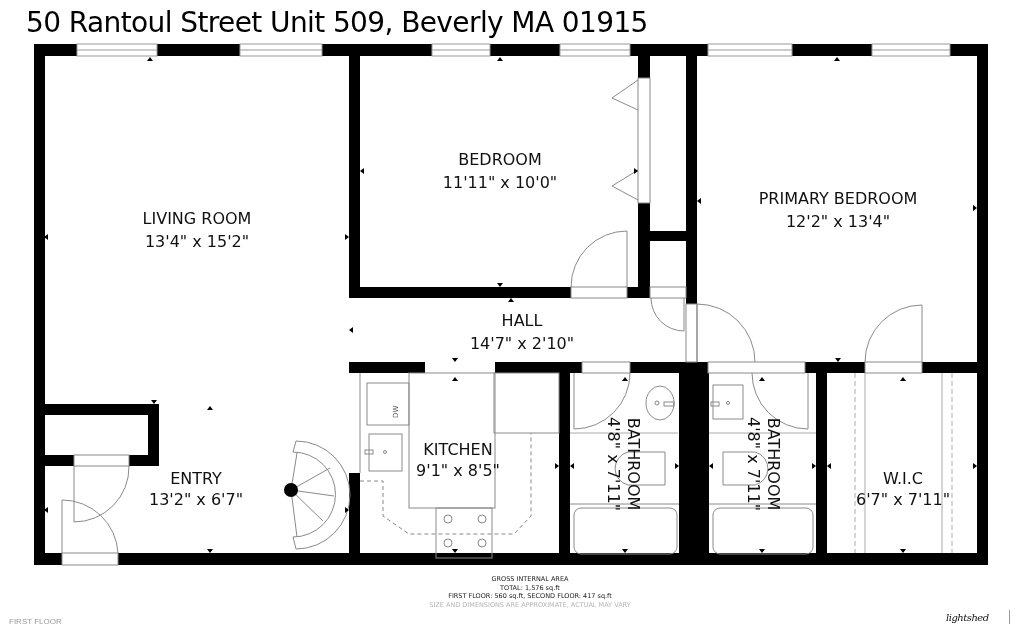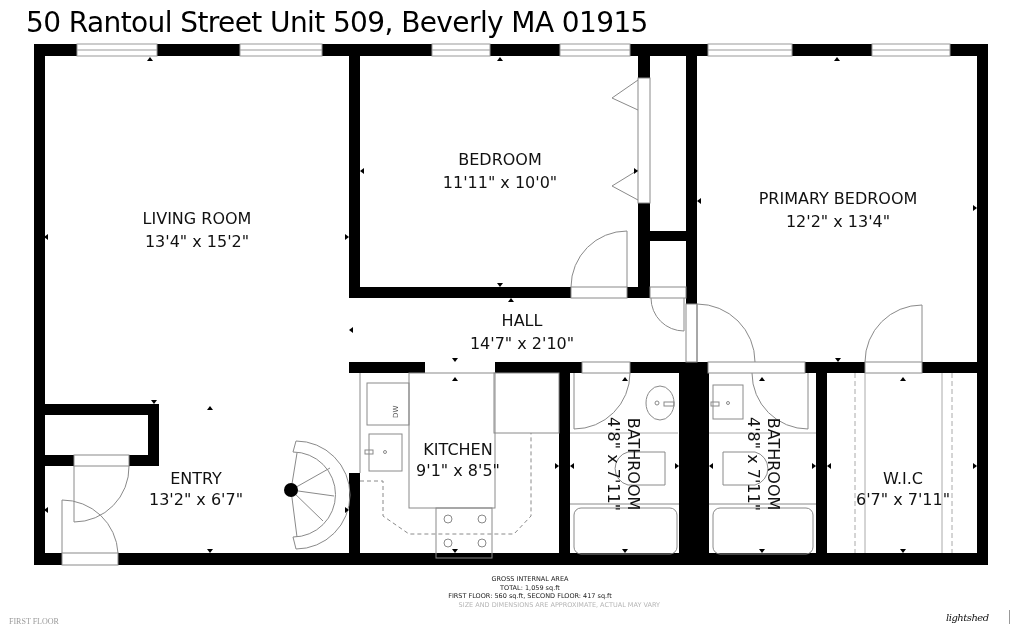--- a/index.html
+++ b/index.html
@@ -1,22 +1,22 @@
 <!DOCTYPE html>
 <html><head>
 <meta charset="utf-8">
 <style>
   html, body { margin: 0; padding: 0; background: #ffffff; }
   body { width: 1024px; height: 639px; position: relative; overflow: hidden; font-family: "DejaVu Sans", sans-serif; }
   .title { position: absolute; left: 26px; top: 6px; font-family: "DejaVu Sans", sans-serif; font-size: 28px; color: #000; letter-spacing: -0.6px; white-space: nowrap; }
   svg.plan { position: absolute; left: 0; top: 0; }
   .room-label { font-family: "DejaVu Sans", sans-serif; font-size: 16px; fill: #111; text-anchor: middle; }
   .footer-area { position: absolute; left: 400px; top: 575px; width: 260px; text-align: center; font-family: "DejaVu Sans", sans-serif; font-size: 6.5px; color: #222; line-height: 8.5px; }
-  .footer-area .muted { color: #b5b5b5; text-align: right; }
-  .floor-name { position: absolute; left: 9px; top: 617px; font-family: Liberation Serif, serif; font-size: 8px; color: #9a9a9a; }
+  .footer-area .muted { color: #b5b5b5; }
+  .floor-name { position: absolute; left: 9px; top: 617px; font-family: Liberation Sans, sans-serif; font-size: 8px; color: #9a9a9a; }
   .logo { position: absolute; left: 946px; top: 610px; display: flex; align-items: center; gap: 20px; }
   .logo .script { font-family: "DejaVu Serif", serif; font-style: italic; font-size: 10px; color: #111; letter-spacing: -0.5px; }
   .logo .sep { width: 1px; height: 14px; background: #999; }
   .logo .studio { font-family: "DejaVu Sans", sans-serif; font-size: 4.5px; color: #222; line-height: 5.5px; }
 </style>
 </head>
 <body>
 
 <div class="title">50 Rantoul Street Unit 509, Beverly MA 01915</div>
 
@@ -241,21 +241,21 @@
 
   <text class="room-label" x="0" y="0" transform="translate(768 464) rotate(90)">BATHROOM</text>
   <text class="room-label" x="0" y="0" transform="translate(748 464) rotate(90)">4'8" x 7'11"</text>
 
   <text class="room-label" x="903" y="484">W.I.C</text>
   <text class="room-label" x="903" y="505">6'7" x 7'11"</text>
 </svg>
 
 <div class="footer-area">
   <div>GROSS INTERNAL AREA</div>
-  <div>TOTAL: 1,059 sq.ft</div>
+  <div>TOTAL: 1,576 sq.ft</div>
   <div>FIRST FLOOR: 560 sq.ft, SECOND FLOOR: 417 sq.ft</div>
   <div class="muted">SIZE AND DIMENSIONS ARE APPROXIMATE, ACTUAL MAY VARY</div>
 </div>
 
 <div class="floor-name">FIRST FLOOR</div>
 
 <div class="logo">
   <span class="script">lightshed</span>
   <span class="sep"></span>
   <span class="studio">

